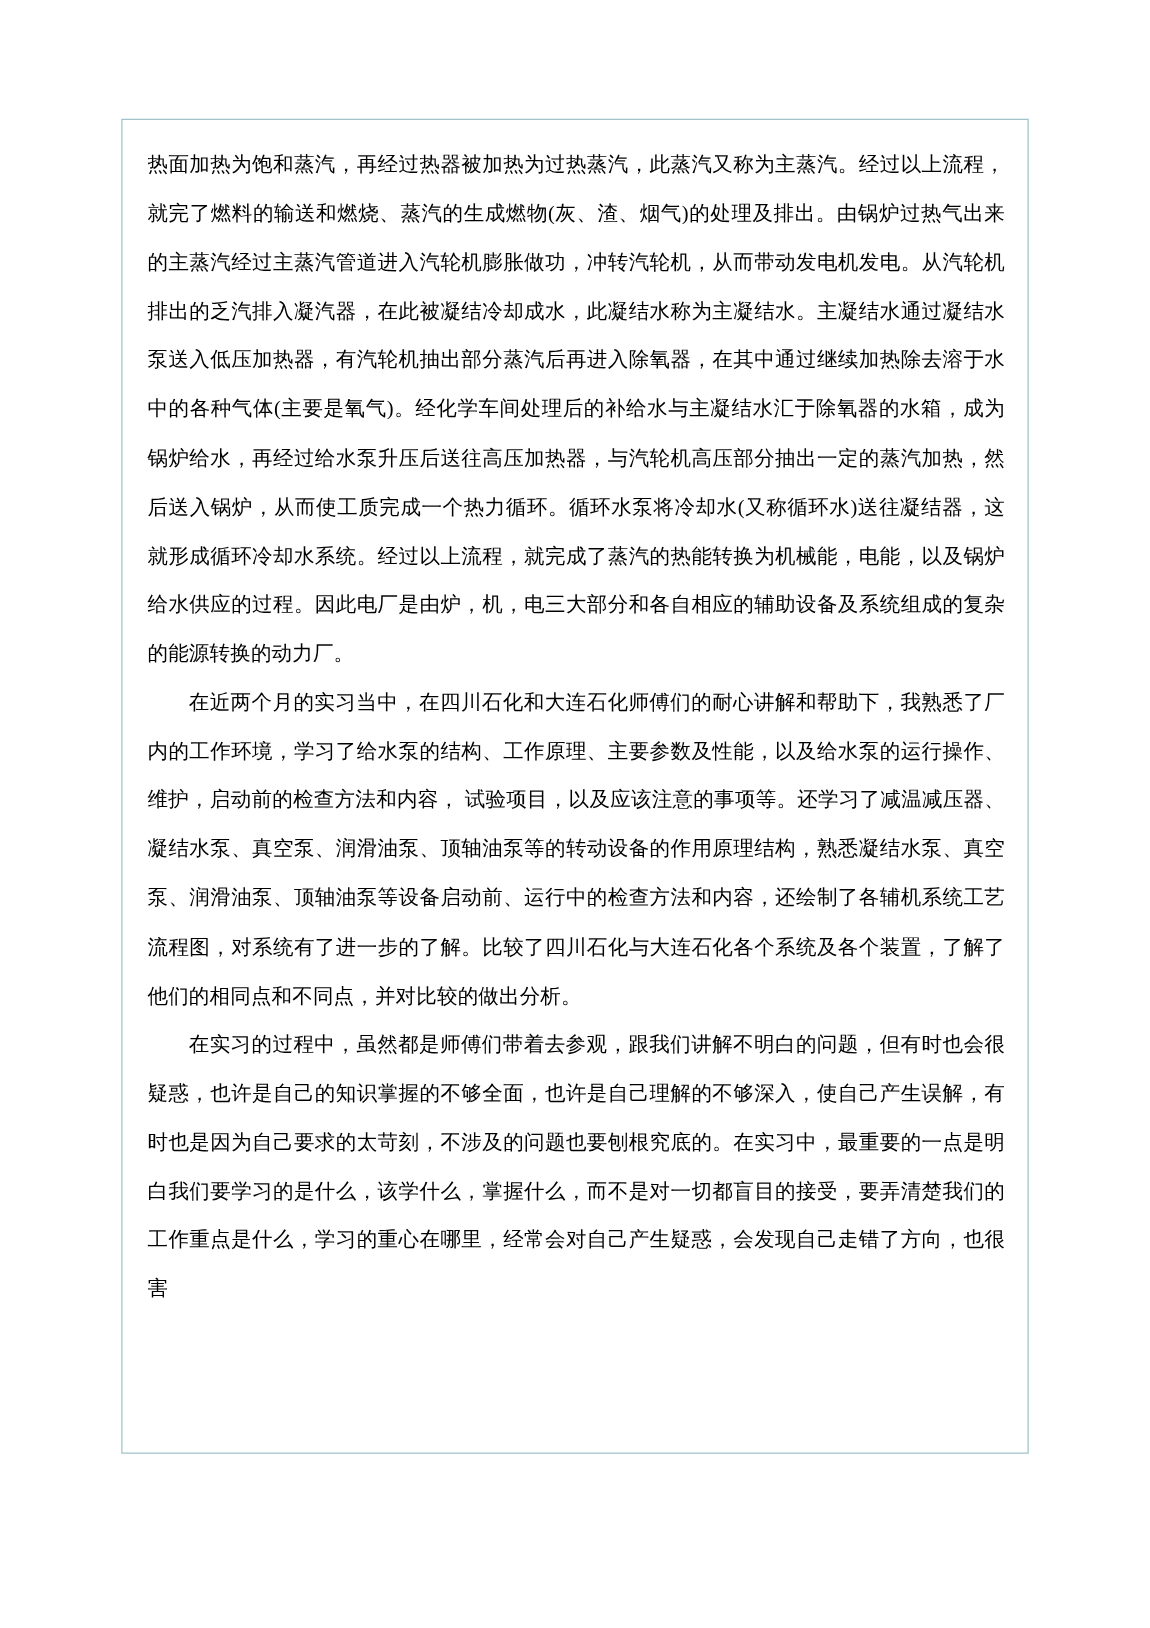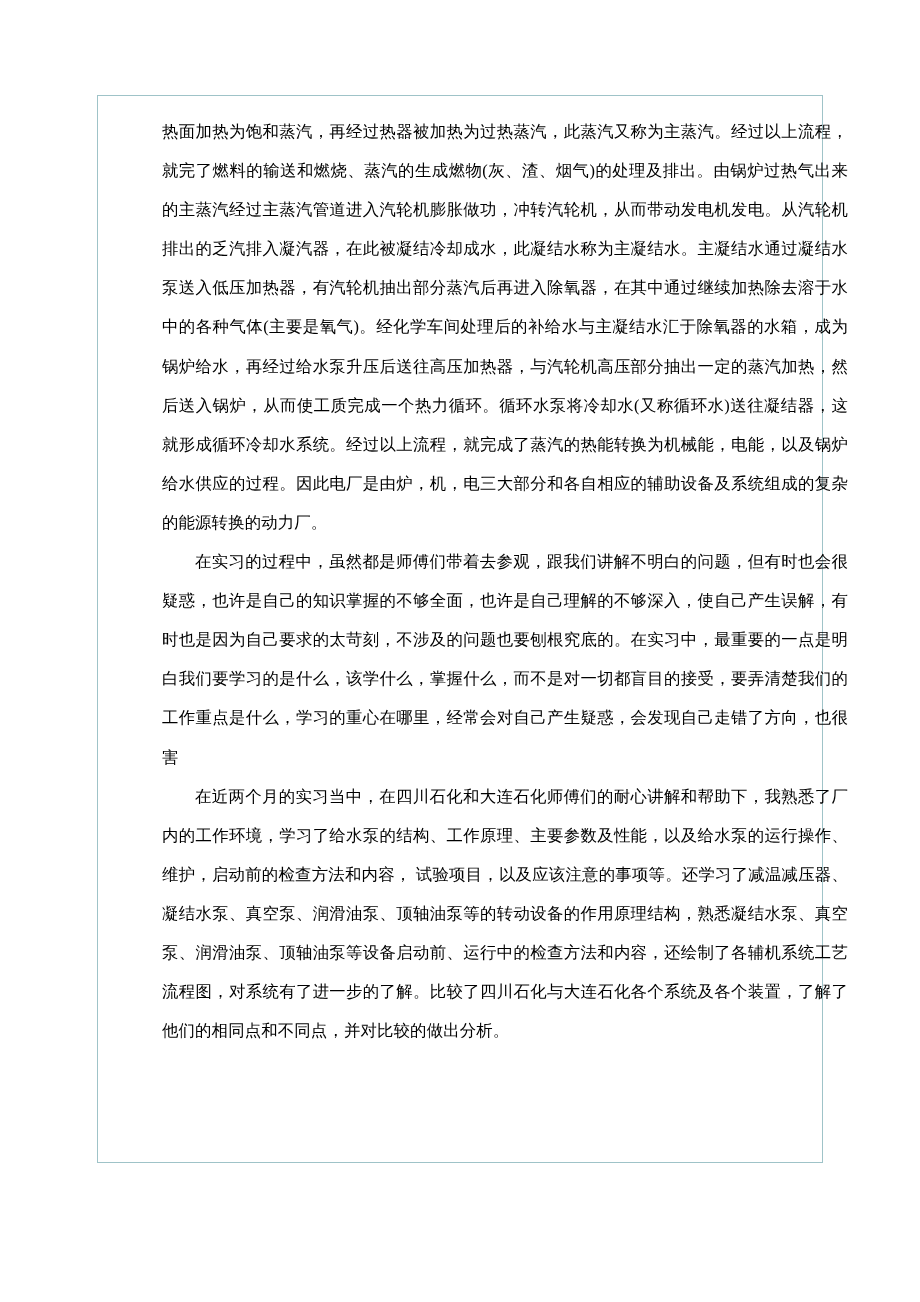--- a/index.html
+++ b/index.html
@@ -27,21 +27,20 @@
     border: 1px solid #9fc3c8;
     box-sizing: border-box;
     background: #ffffff;
   }
   .doc-body {
     position: absolute;
     left: 118px;
     top: 112px;
     width: 686px;
     box-sizing: border-box;
-    margin-left: 44px;
   }
   p.para {
     margin: 0;
     font-size: 16.4px;
     line-height: 39.1px;
     color: #000000;
     text-align: justify;
     text-justify: inter-ideograph;
     letter-spacing: 0.15px;
     font-family: "Liberation Serif", "DejaVu Serif", serif;
@@ -50,16 +49,16 @@
     text-indent: 33px;
   }
 </style>
 </head>
 <body>
 
 <div class="page">
   <div class="doc-frame"></div>
   <div class="doc-body">
     <p class="para">热面加热为饱和蒸汽，再经过热器被加热为过热蒸汽，此蒸汽又称为主蒸汽。经过以上流程，就完了燃料的输送和燃烧、蒸汽的生成燃物(灰、渣、烟气)的处理及排出。由锅炉过热气出来的主蒸汽经过主蒸汽管道进入汽轮机膨胀做功，冲转汽轮机，从而带动发电机发电。从汽轮机排出的乏汽排入凝汽器，在此被凝结冷却成水，此凝结水称为主凝结水。主凝结水通过凝结水泵送入低压加热器，有汽轮机抽出部分蒸汽后再进入除氧器，在其中通过继续加热除去溶于水中的各种气体(主要是氧气)。经化学车间处理后的补给水与主凝结水汇于除氧器的水箱，成为锅炉给水，再经过给水泵升压后送往高压加热器，与汽轮机高压部分抽出一定的蒸汽加热，然后送入锅炉，从而使工质完成一个热力循环。循环水泵将冷却水(又称循环水)送往凝结器，这就形成循环冷却水系统。经过以上流程，就完成了蒸汽的热能转换为机械能，电能，以及锅炉给水供应的过程。因此电厂是由炉，机，电三大部分和各自相应的辅助设备及系统组成的复杂的能源转换的动力厂。</p>
+    <p class="para indent">在近两个月的实习当中，在四川石化和大连石化师傅们的耐心讲解和帮助下，我熟悉了厂内的工作环境，学习了给水泵的结构、工作原理、主要参数及性能，以及给水泵的运行操作、维护，启动前的检查方法和内容，  试验项目，以及应该注意的事项等。还学习了减温减压器、凝结水泵、真空泵、润滑油泵、顶轴油泵等的转动设备的作用原理结构，熟悉凝结水泵、真空泵、润滑油泵、顶轴油泵等设备启动前、运行中的检查方法和内容，还绘制了各辅机系统工艺流程图，对系统有了进一步的了解。比较了四川石化与大连石化各个系统及各个装置，了解了他们的相同点和不同点，并对比较的做出分析。</p>
     <p class="para indent">在实习的过程中，虽然都是师傅们带着去参观，跟我们讲解不明白的问题，但有时也会很疑惑，也许是自己的知识掌握的不够全面，也许是自己理解的不够深入，使自己产生误解，有时也是因为自己要求的太苛刻，不涉及的问题也要刨根究底的。在实习中，最重要的一点是明白我们要学习的是什么，该学什么，掌握什么，而不是对一切都盲目的接受，要弄清楚我们的工作重点是什么，学习的重心在哪里，经常会对自己产生疑惑，会发现自己走错了方向，也很害</p>
-    <p class="para indent">在近两个月的实习当中，在四川石化和大连石化师傅们的耐心讲解和帮助下，我熟悉了厂内的工作环境，学习了给水泵的结构、工作原理、主要参数及性能，以及给水泵的运行操作、维护，启动前的检查方法和内容，  试验项目，以及应该注意的事项等。还学习了减温减压器、凝结水泵、真空泵、润滑油泵、顶轴油泵等的转动设备的作用原理结构，熟悉凝结水泵、真空泵、润滑油泵、顶轴油泵等设备启动前、运行中的检查方法和内容，还绘制了各辅机系统工艺流程图，对系统有了进一步的了解。比较了四川石化与大连石化各个系统及各个装置，了解了他们的相同点和不同点，并对比较的做出分析。</p>
   </div>
 </div>
 
 </body></html>

